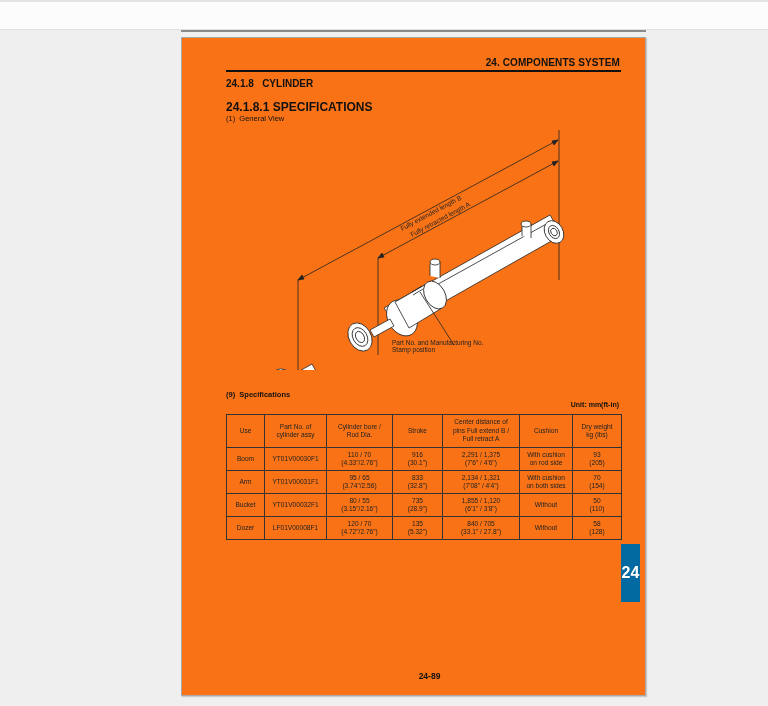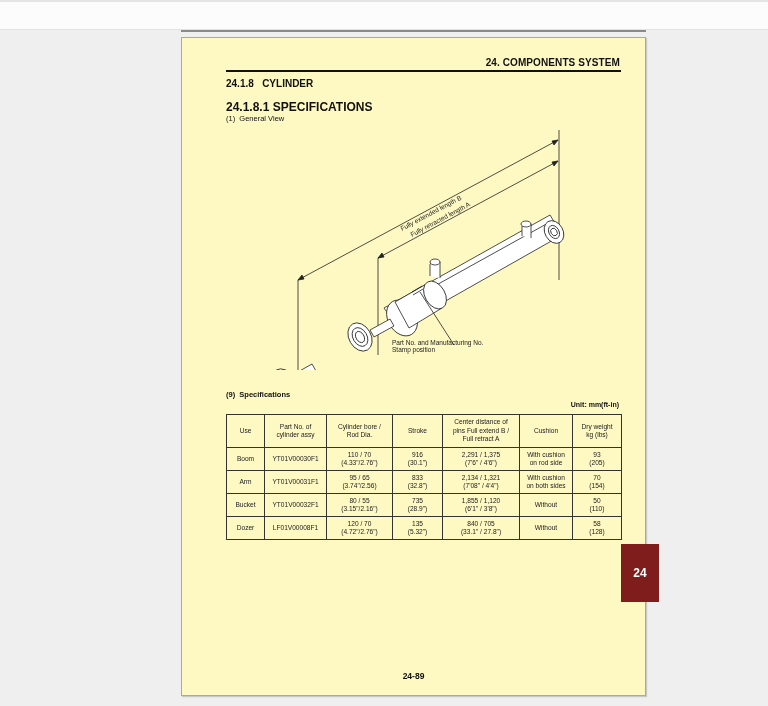--- a/index.html
+++ b/index.html
@@ -1,36 +1,36 @@
 <!DOCTYPE html>
 <html><head>
 <meta charset="utf-8">
 <style>
   html, body { margin:0; padding:0; }
   body { width:768px; height:706px; background:#efefef; position:relative; overflow:hidden; font-family:"Liberation Sans", sans-serif; color:#111; }
   .topbar { position:absolute; left:0; top:0; width:768px; height:30px; background:#fcfcfc; border-top:2px solid #e4e4e4; border-bottom:1px solid #e2e2e2; box-sizing:border-box; }
   .prev-edge { position:absolute; left:181px; top:30px; width:465px; height:2px; background:#8a8a8a; }
-  .page { position:absolute; left:181px; top:37px; width:465px; height:659px; background:#fef9c3; border:1px solid #a8a8a8; box-sizing:border-box; box-shadow:1px 1px 1px #c8c8c8; }
+  .page { position:absolute; left:181px; top:37px; width:465px; height:659px; background:#f97316; border:1px solid #a8a8a8; box-sizing:border-box; box-shadow:1px 1px 1px #c8c8c8; }
   .abs { position:absolute; }
   .chapter-title { right:25px; top:19px; font-size:10px; font-weight:bold; letter-spacing:0.1px; }
   .head-rule { left:44px; top:32px; width:395px; height:1.5px; background:#111; }
   .section-title { left:44px; top:40px; font-size:10px; font-weight:bold; }
   .subsection-title { left:44px; top:62px; font-size:12px; font-weight:bold; }
   .subsub-title { left:44px; top:76px; font-size:7.5px; font-weight:normal; }
   .figure { left:80px; top:92px; width:320px; height:240px; }
   .fig-caption { left:0; width:100%; top:341px; text-align:center; font-size:7.5px; font-weight:bold; padding-left:20px; box-sizing:border-box;}
   .spec-title { left:44px; top:352px; font-size:7.5px; font-weight:bold; }
   .unit { right:26px; top:363px; font-size:7px; font-weight:bold; }
   table.spec { position:absolute; left:44px; top:376px; border-collapse:collapse; font-size:6.6px; color:#222; }
   table.spec td { border:1px solid #333; text-align:center; vertical-align:middle; padding:0 1px; line-height:8.5px; }
   table.spec tr.hdr td { height:32px; }
   table.spec tr.row td { height:22px; }
   table.spec { border:1.5px solid #222; }
-  .side-tab { position:absolute; left:621px; top:544px; width:38px; height:58px; background:#7f1d1d; color:#fff; font-weight:bold; font-size:12px; display:flex; align-items:center; justify-content:center; }
-  .page-number { left:0; width:100%; text-align:center; top:633px; font-size:8.5px; font-weight:bold; }
+  .side-tab { position:absolute; left:621px; top:544px; width:19px; height:58px; background:#0369a1; color:#fff; font-weight:bold; font-size:16px; display:flex; align-items:center; justify-content:center; }
+  .page-number { left:16px; width:100%; text-align:center; top:633px; font-size:8.5px; font-weight:bold; }
   .fig-label { font-family:"Liberation Sans", sans-serif; font-size:6.5px; fill:#222; }
 </style>
 </head>
 <body>
 
 <div class="topbar"></div>
 <div class="prev-edge"></div>
 
 <div class="page">
   <div class="abs chapter-title">24.  COMPONENTS SYSTEM</div>

